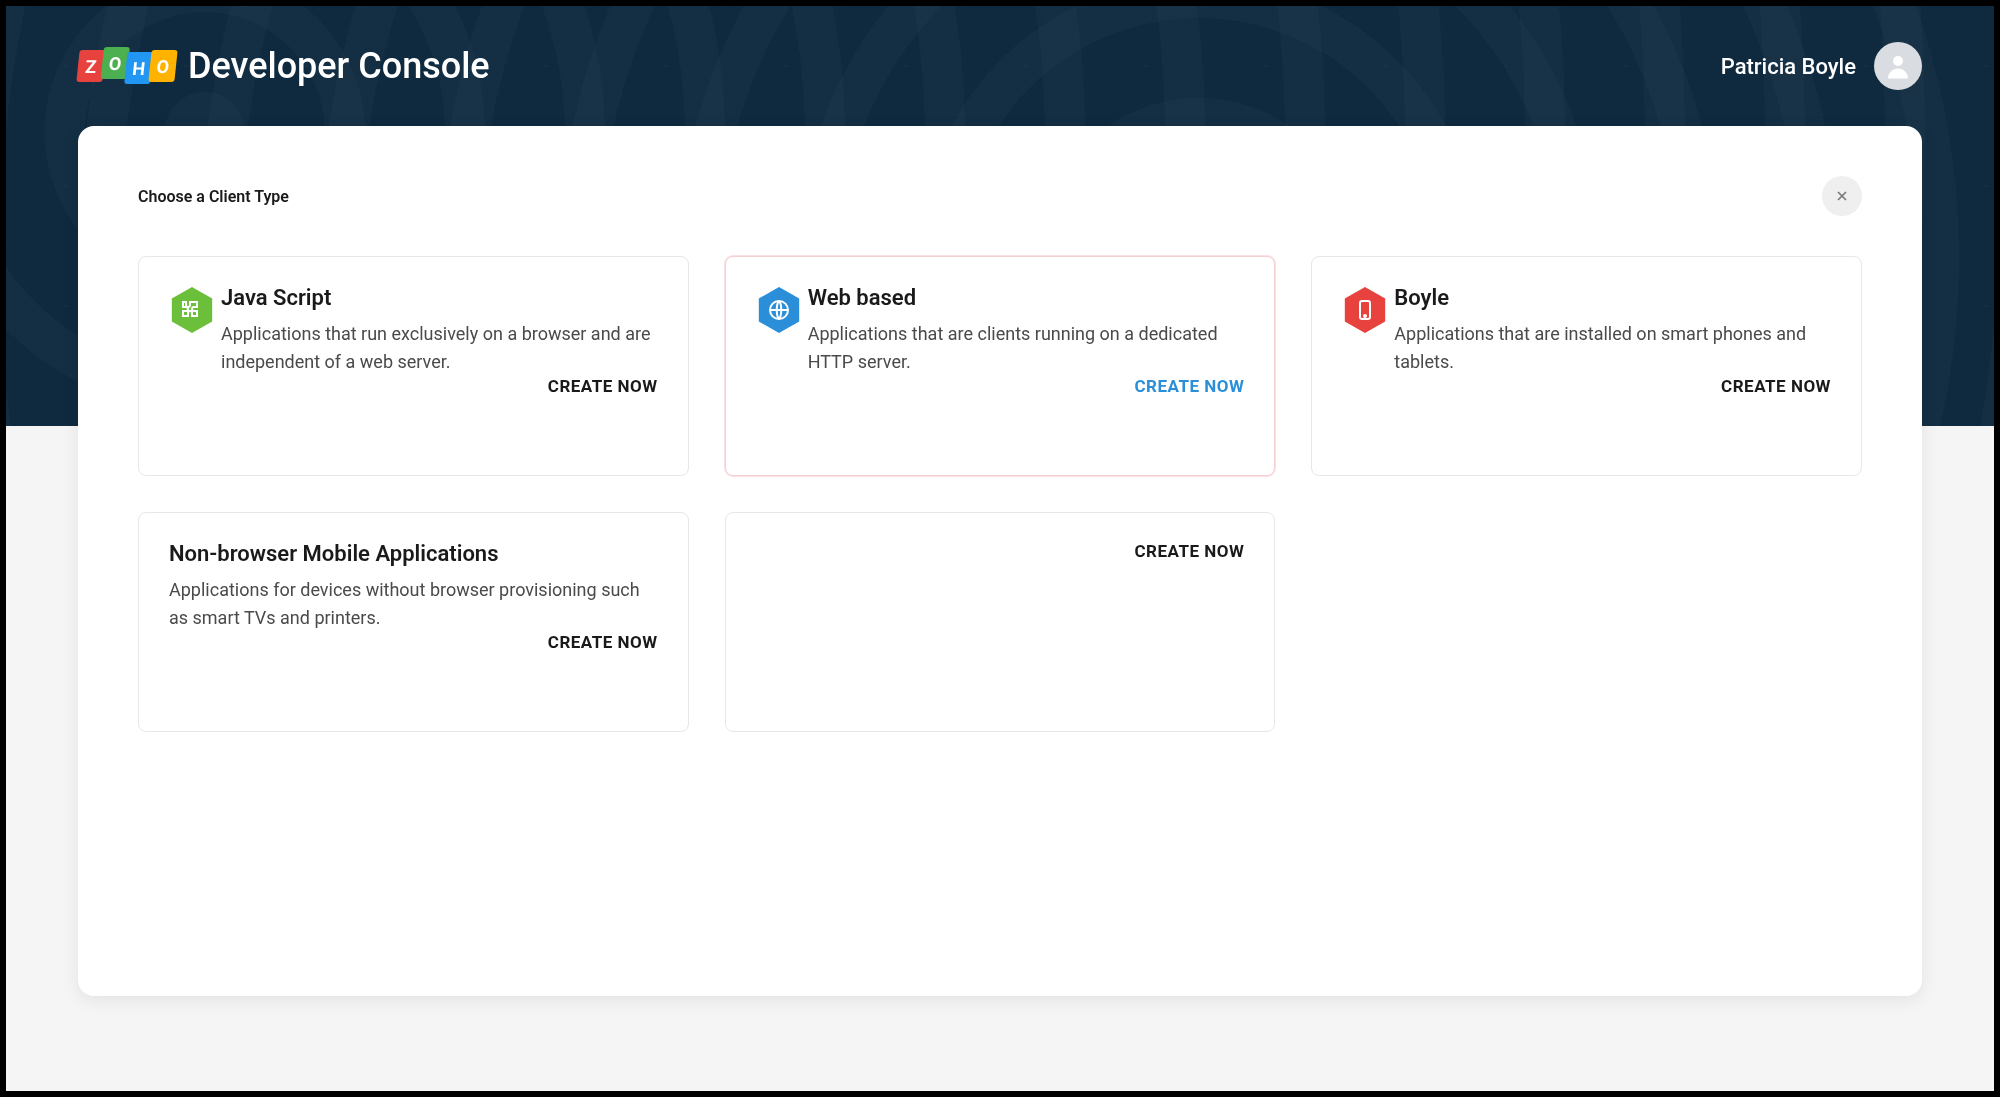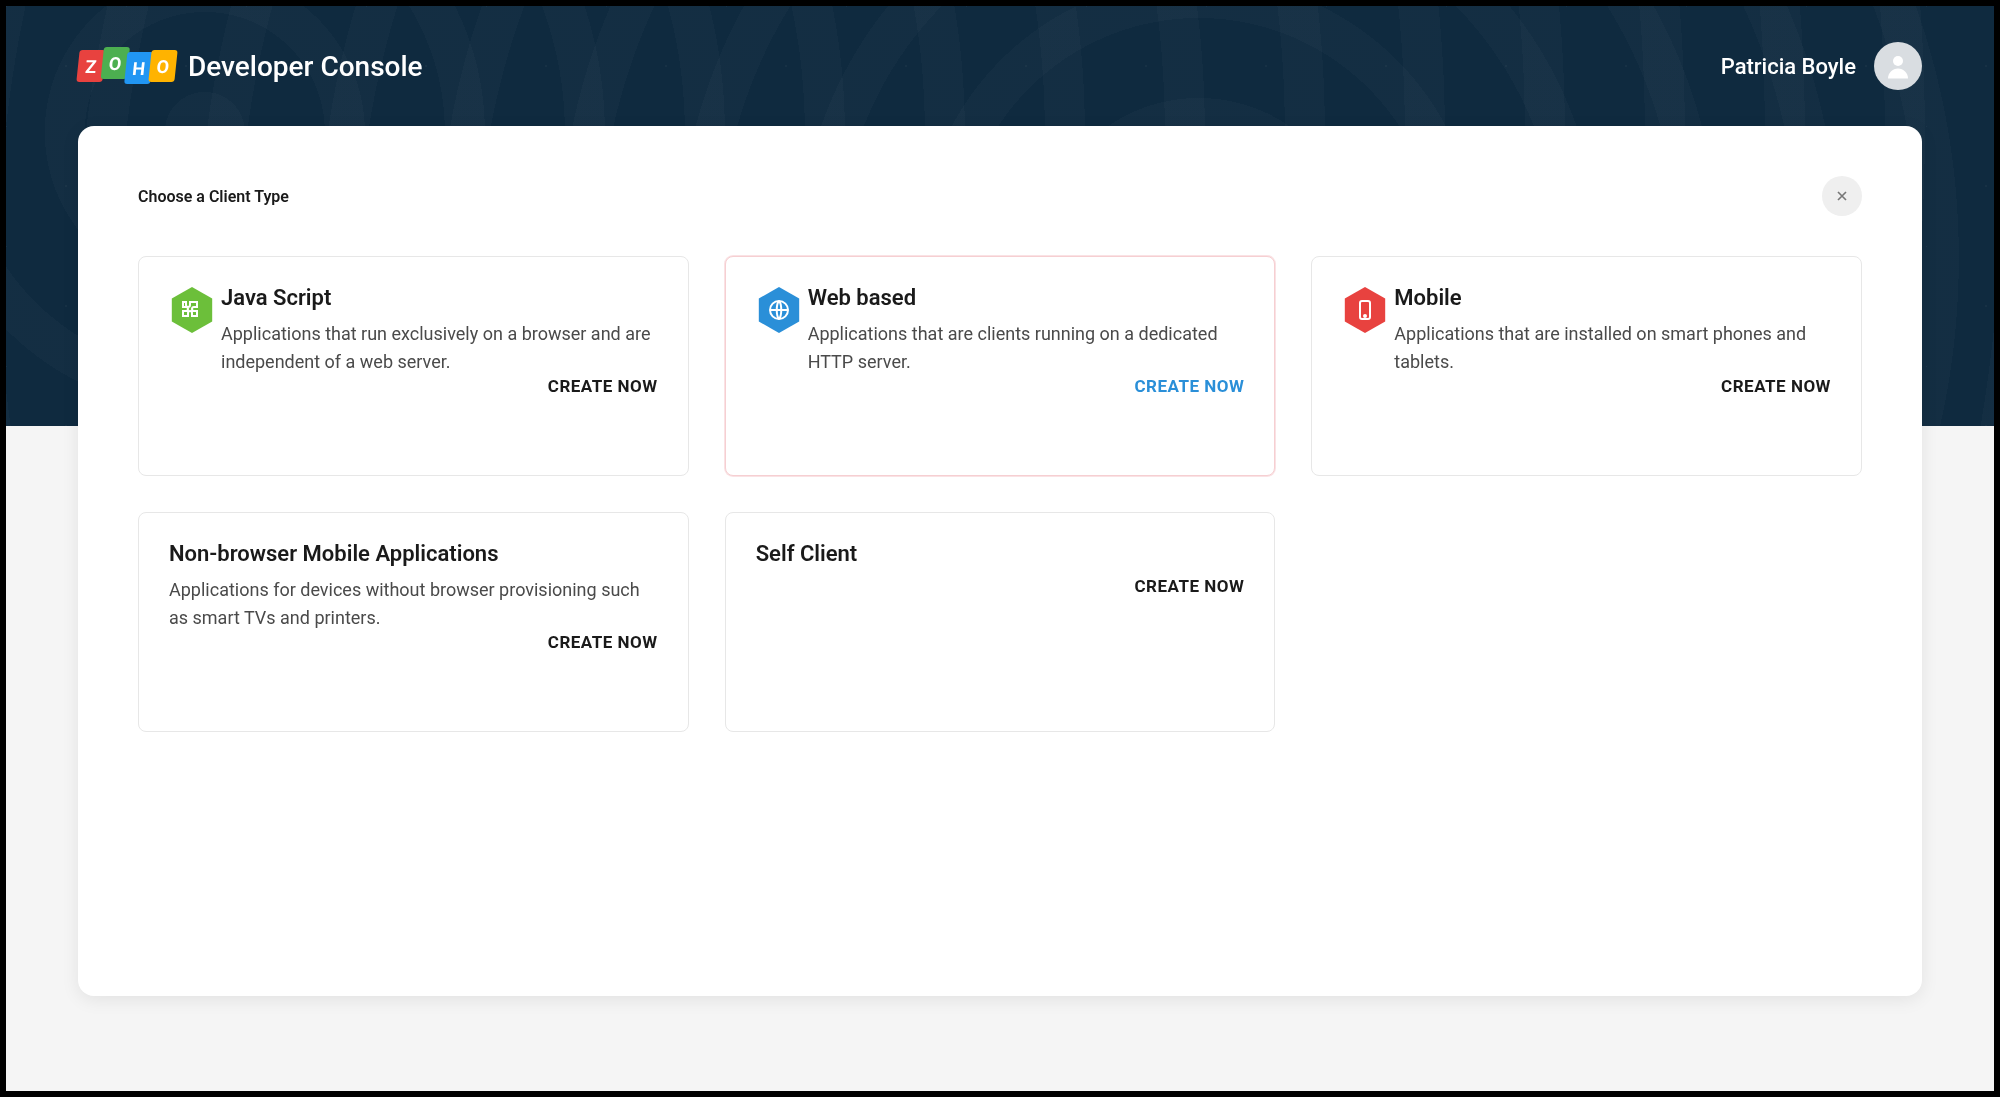--- a/index.html
+++ b/index.html
@@ -67,21 +67,21 @@
   transform: skewX(-6deg);
   margin-right: -2px;
   border-radius: 3px;
 }
 .l1 { background: #e8423f; }
 .l2 { background: #4caf50; transform: skewX(-6deg) translateY(-3px);}
 .l3 { background: #2196f3; transform: skewX(-6deg) translateY(2px);}
 .l4 { background: #ffb300; }
 .app-title {
   color: #fff;
-  font-size: 28px;
+  font-size: 36px;
   font-weight: 500;
 }
 .user-area {
   display: flex;
   align-items: center;
   gap: 18px;
 }
 .user-name {
   color: #fff;
   font-size: 22px;
@@ -270,41 +270,40 @@
       <div class="hex">
          <svg class="hexshape" viewBox="0 0 46 52">
                   <path d="M23 2 L44 14 L44 38 L23 50 L2 38 L2 14 Z" fill="#e8423f"></path>
                 </svg>
          <svg class="glyph" viewBox="0 0 24 24" fill="none" stroke="#fff" stroke-width="2">
                   <rect x="7" y="3" width="10" height="18" rx="2"></rect>
                   <circle cx="12" cy="18" r="1" fill="#fff"></circle>
                 </svg>
        </div>
       <div class="card-body">
-        <div class="card-title">Mobile</div>
+        <div class="card-title">Boyle</div>
         <div class="card-desc">Applications that are installed on smart phones and tablets.</div>
       </div>
     </div>
     <div class="card-action">CREATE NOW</div>
   </div>
           <div class="card">
     <div class="card-top">
 
       <div class="card-body">
         <div class="card-title">Non-browser Mobile Applications</div>
         <div class="card-desc">Applications for devices without browser provisioning such as smart TVs and printers.</div>
       </div>
     </div>
     <div class="card-action">CREATE NOW</div>
   </div>
           <div class="card">
     <div class="card-top">
 
       <div class="card-body">
-        <div class="card-title">Self Client</div>
       </div>
     </div>
     <div class="card-action">CREATE NOW</div>
   </div>
         </div>
     </div>
   </div>
 </div>
 
 </body></html>

